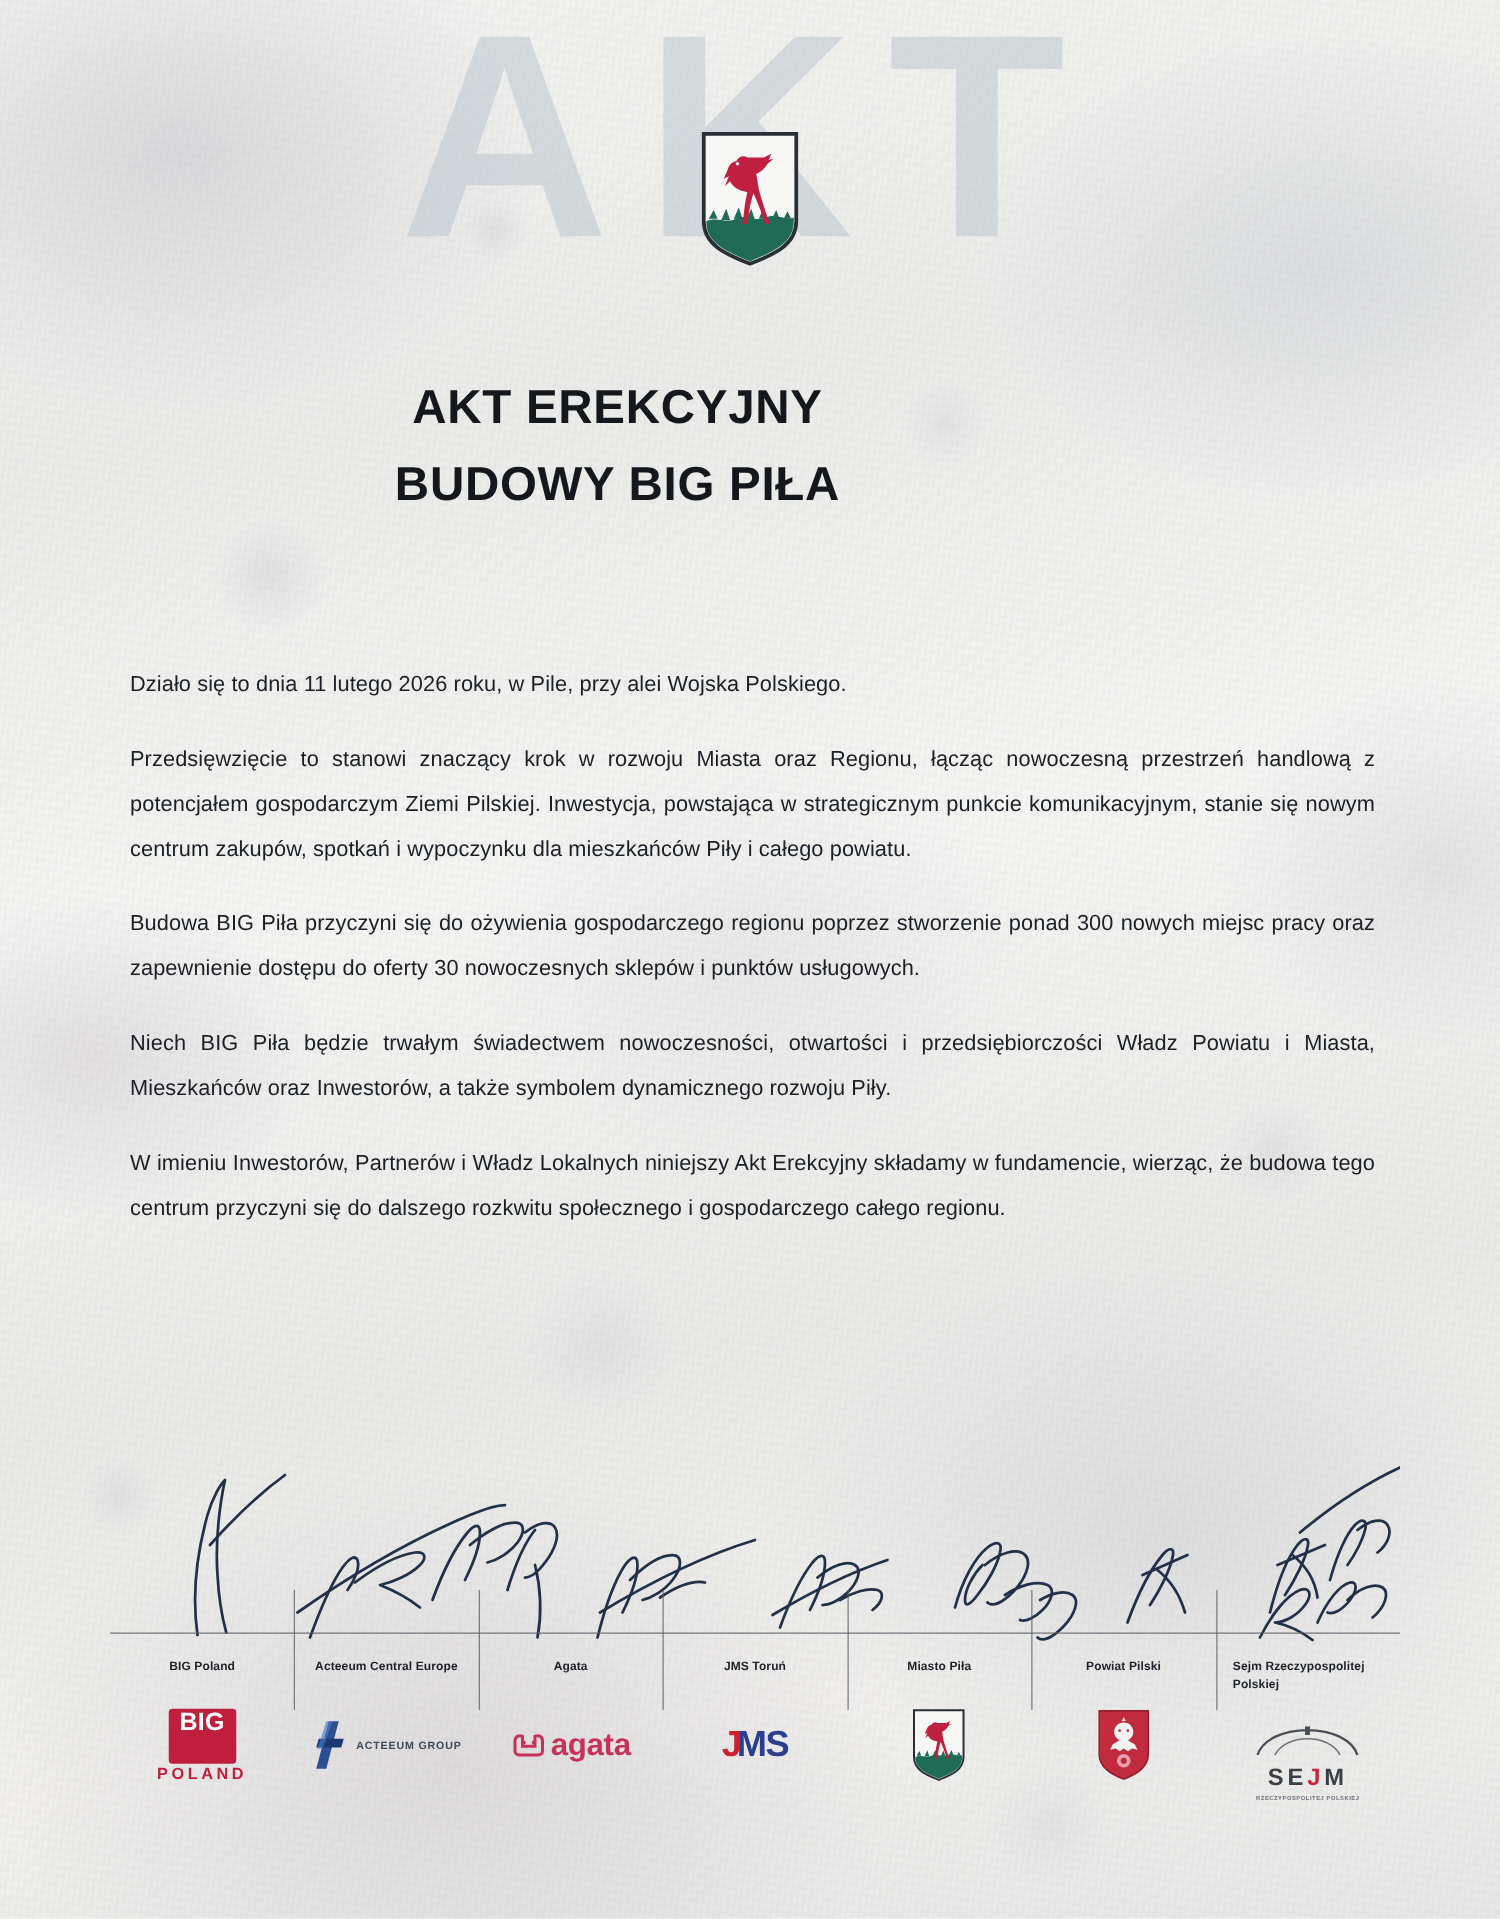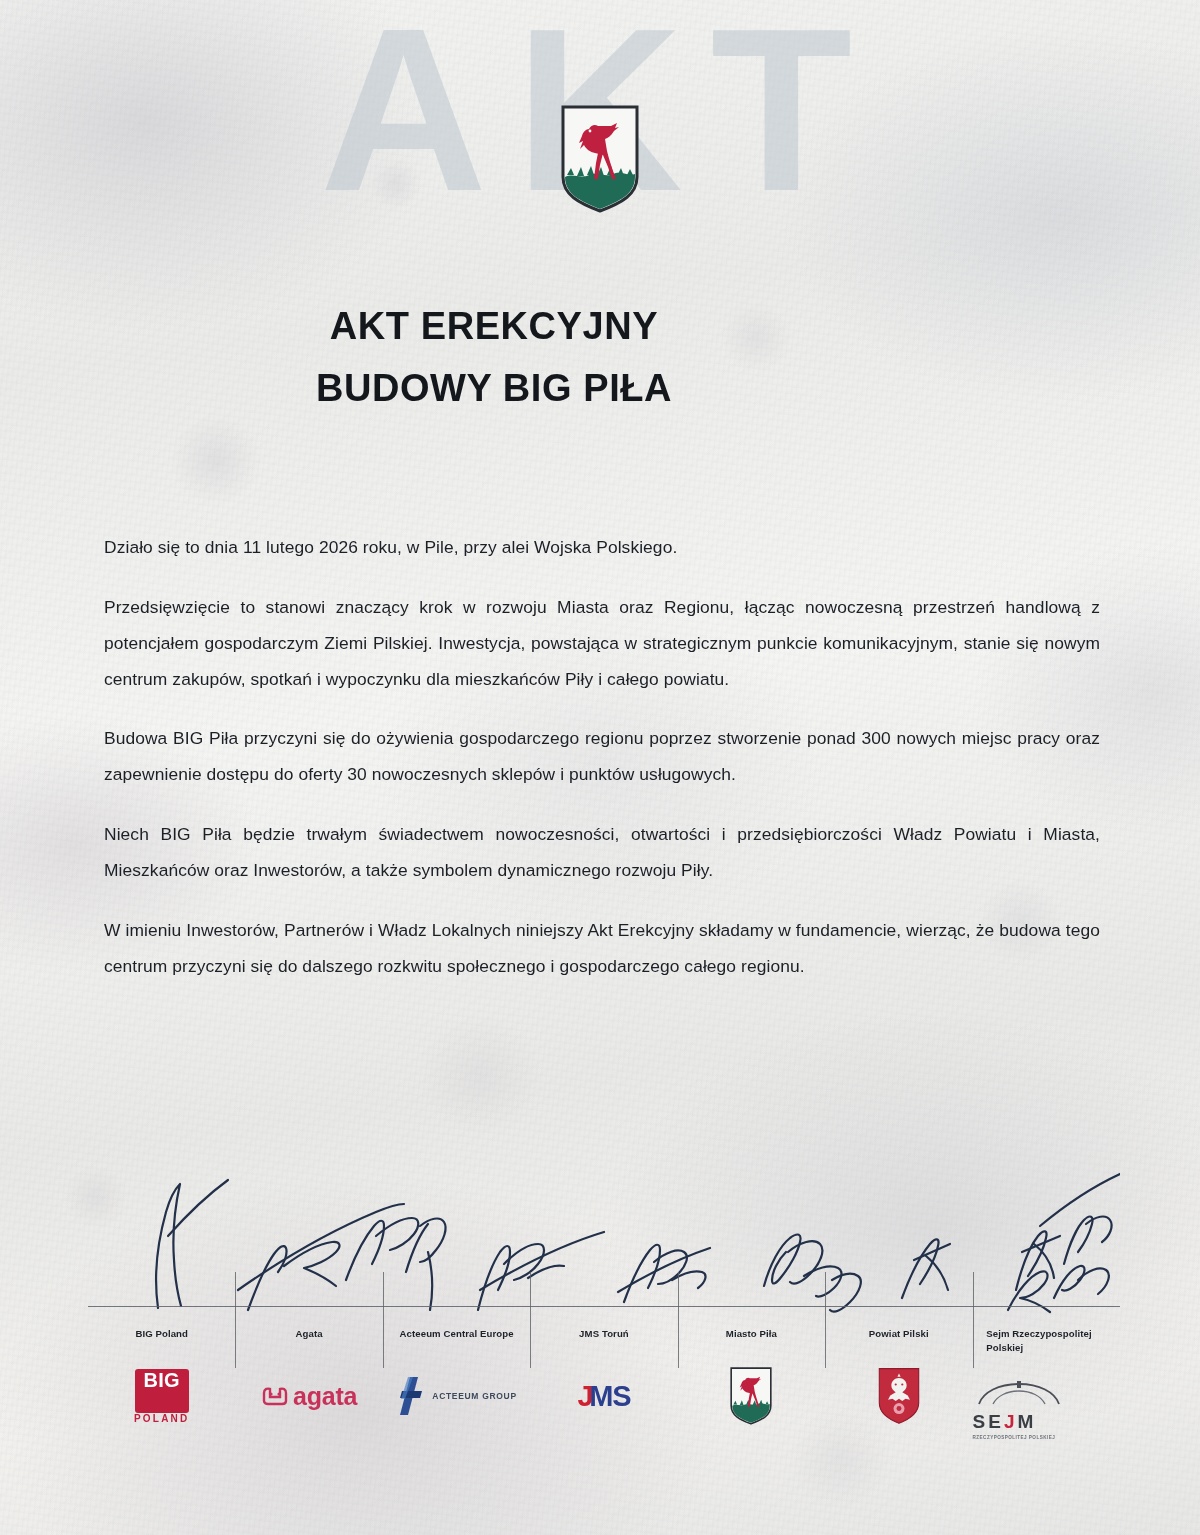--- a/index.html
+++ b/index.html
@@ -209,21 +209,21 @@
     margin: 0 auto;
   }
   .big-word {
     color: #ffffff;
     font-size: 20px;
     font-weight: 800;
     letter-spacing: 0.01em;
   }
   .big-sub {
     margin-top: 0;
-    font-size: 10px;
+    font-size: 13px;
     font-weight: 800;
     color: #bf1e3c;
     letter-spacing: 0.22em;
   }
 
   
   .logo-acteeum { display: flex; align-items: center; gap: 6px; }
   .acteeum-word {
     font-size: 8.5px;
     font-weight: 700;
@@ -250,21 +250,21 @@
   }
   .jms-ms {
     font-size: 29px;
     font-weight: 800;
     color: #2c3f8f;
     letter-spacing: -0.04em;
     margin-left: -3px;
   }
 
   
-  .logo-sejm { }
+  .logo-sejm { text-align: center; }
   .sejm-word {
     font-size: 19px;
     font-weight: 600;
     color: #3a3f46;
     letter-spacing: 0.16em;
     position: relative;
     display: inline-block;
   }
   .sejm-j {
     color: #c8253c;
@@ -395,44 +395,44 @@
           <div class="logo-big">
             <div class="big-box">
               <span class="big-word">BIG</span>
             </div>
             <div class="big-sub">POLAND</div>
           </div>
         </div>
       </div>
 
       <div class="col">
+        <div class="col-label">Acteeum Central Europe</div>
+        <div class="col-logo">
+          <div class="logo-acteeum">
+            <svg width="30" height="42" viewBox="0 0 30 42" aria-hidden="true">
+              <path d="M14 2 L22 2 L12 40 L4 40 Z" fill="#2c4f93"></path>
+              <path d="M6 16 L26 16 L24 23 L4 23 Z" fill="#1b3a73"></path>
+              <path d="M12 2 L17 2 L9 24 L5 24 Z" fill="#4a7ec4" opacity="0.65"></path>
+            </svg>
+            <span class="acteeum-word">ACTEEUM GROUP</span>
+          </div>
+        </div>
+      </div>
+
+      <div class="col">
         <div class="col-label">Agata</div>
         <div class="col-logo">
           <div class="logo-agata">
             <svg width="28" height="22" viewBox="0 0 28 22" aria-hidden="true">
               <path d="M3 8 C3 4 6 3 9 4 L9 12 L19 12 L19 4 C22 3 25 4 25 8 L25 16
                        C25 18 23 19 21 19 L7 19 C5 19 3 18 3 16 Z" fill="none" stroke="#c8325a" stroke-width="2.4"></path>
               <circle cx="10" cy="9" r="1.6" fill="#c8325a"></circle>
               <circle cx="18" cy="9" r="1.6" fill="#c8325a"></circle>
             </svg>
             <span class="agata-word">agata</span>
-          </div>
-        </div>
-      </div>
-
-      <div class="col">
-        <div class="col-label">Acteeum Central Europe</div>
-        <div class="col-logo">
-          <div class="logo-acteeum">
-            <svg width="30" height="42" viewBox="0 0 30 42" aria-hidden="true">
-              <path d="M14 2 L22 2 L12 40 L4 40 Z" fill="#2c4f93"></path>
-              <path d="M6 16 L26 16 L24 23 L4 23 Z" fill="#1b3a73"></path>
-              <path d="M12 2 L17 2 L9 24 L5 24 Z" fill="#4a7ec4" opacity="0.65"></path>
-            </svg>
-            <span class="acteeum-word">ACTEEUM GROUP</span>
           </div>
         </div>
       </div>
 
       <div class="col">
         <div class="col-label">JMS Toruń</div>
         <div class="col-logo">
           <div class="logo-jms">
             <span class="jms-j">J</span>
             <span class="jms-ms">MS</span>

